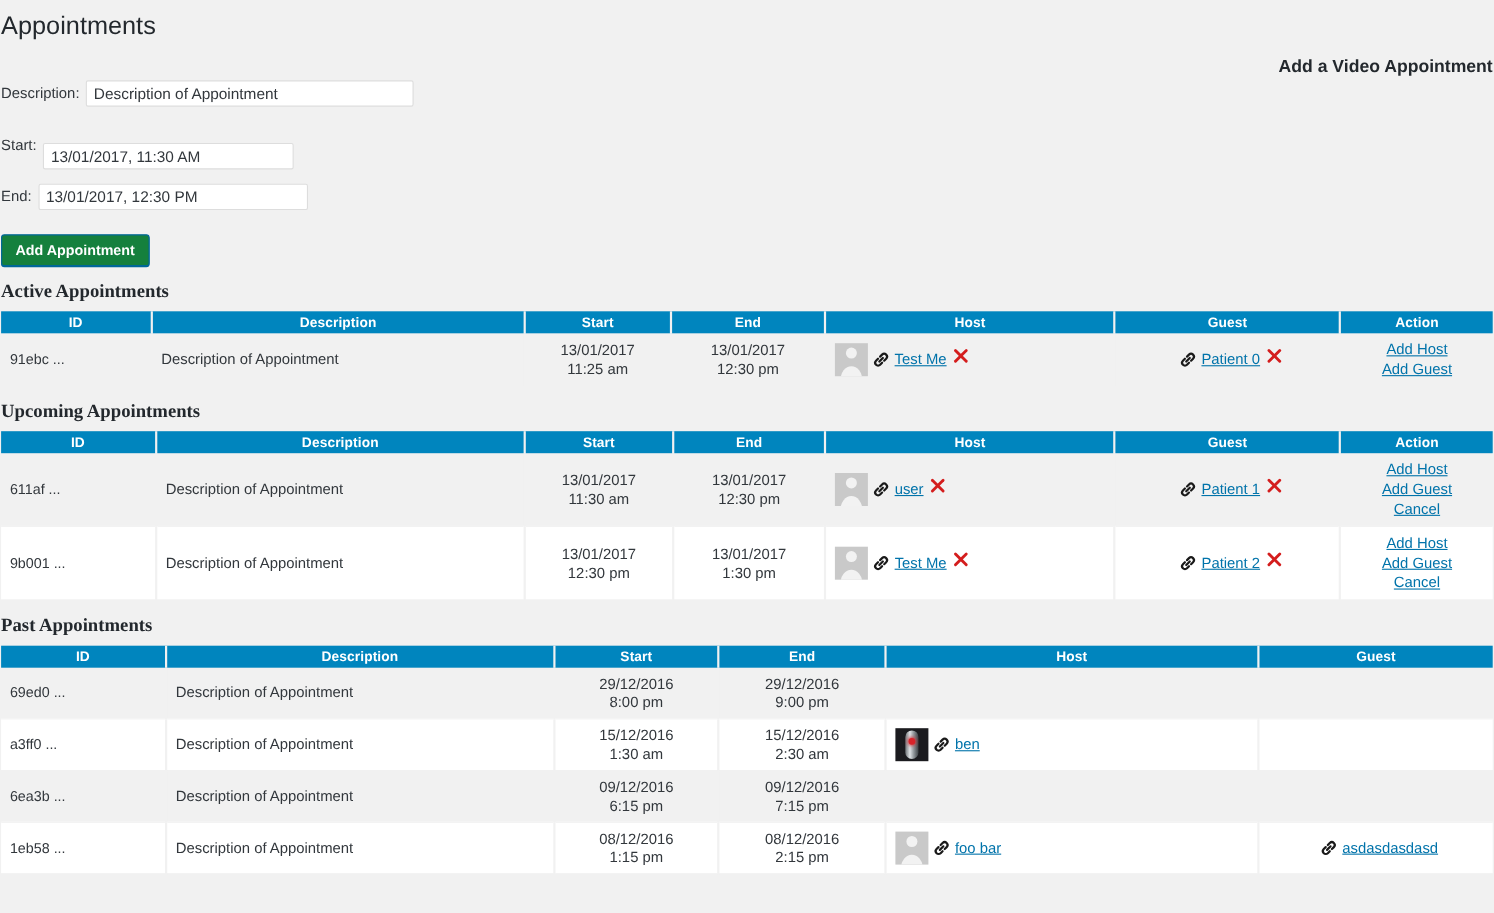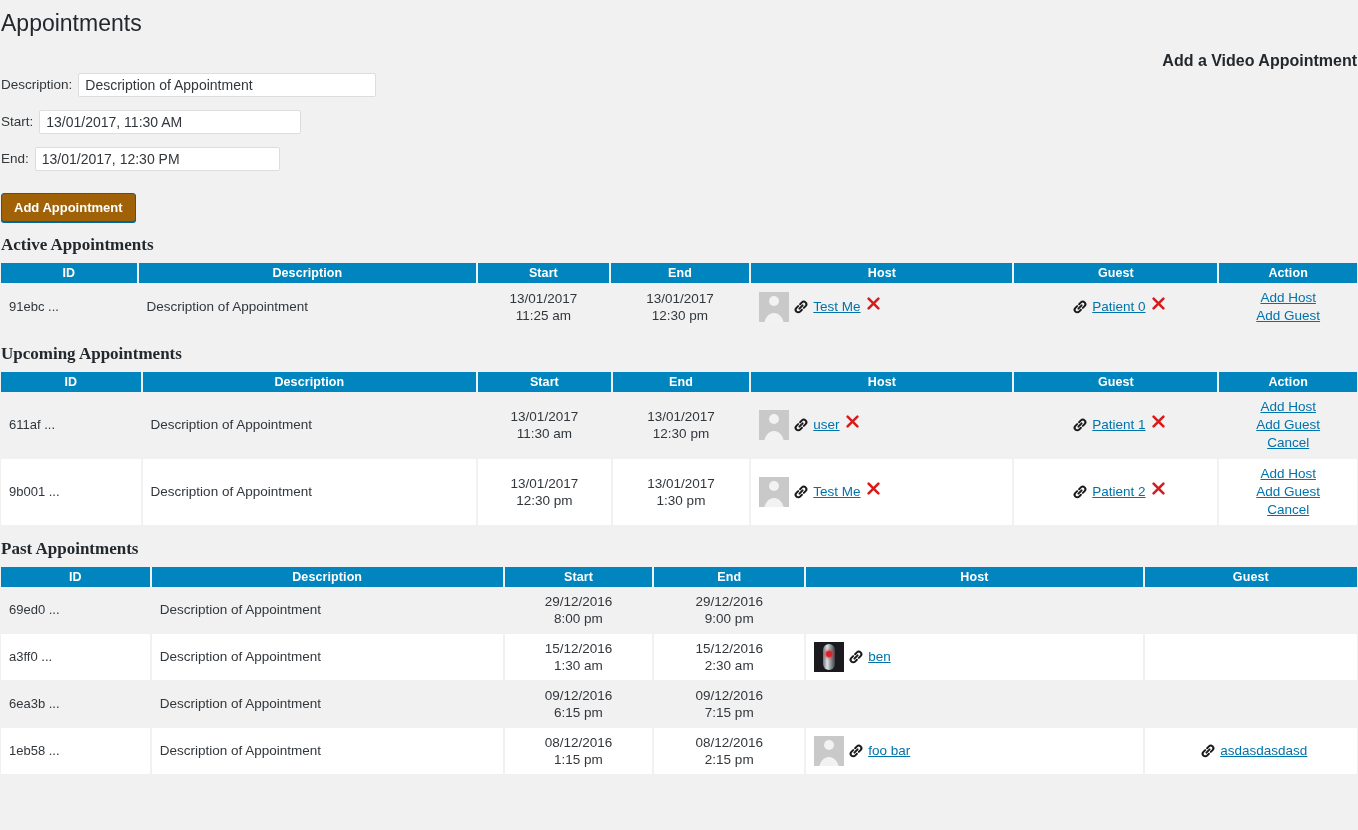--- a/index.html
+++ b/index.html
@@ -56,26 +56,26 @@
     color: #32373c;
     background: #fff;
     border: 1px solid #ddd;
     border-radius: 2px;
     padding: 3px 6px;
     height: 24px;
     line-height: 18px;
     outline: none;
   }
   #desc-input { width: 298px; }
-  #start-input { width: 262px; }
+  #start-input { width: 228px; margin-top: 20px; }
   #end-input { width: 245px; }
 
   button.primary {
     margin-top: 9px;
-    background: #a16207;
+    background: #15803d;
     border: 1px solid #006799;
     border-radius: 3px;
     color: #fff;
     font-family: "Liberation Sans", sans-serif;
     font-size: 13px;
     font-weight: bold;
     padding: 0 12px;
     height: 29px;
     line-height: 27px;
     cursor: pointer;

